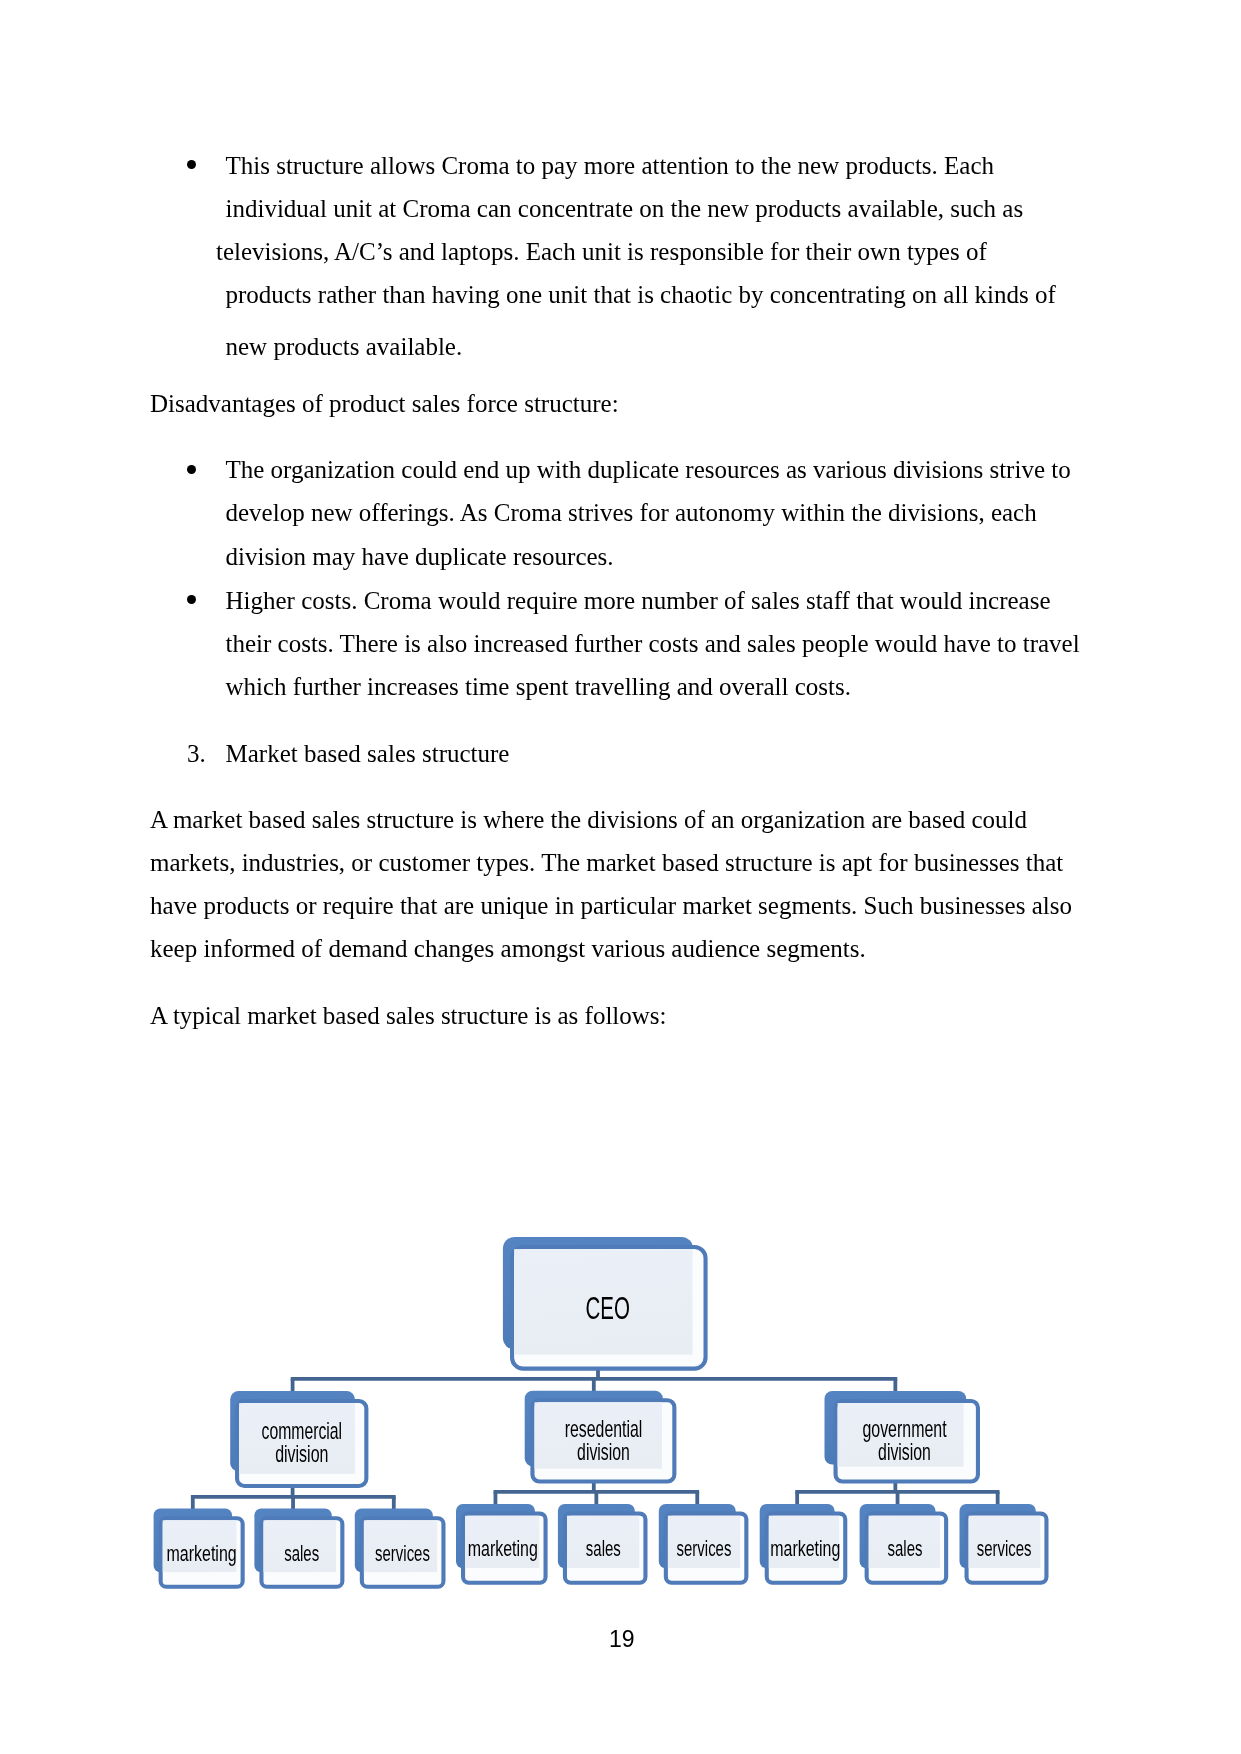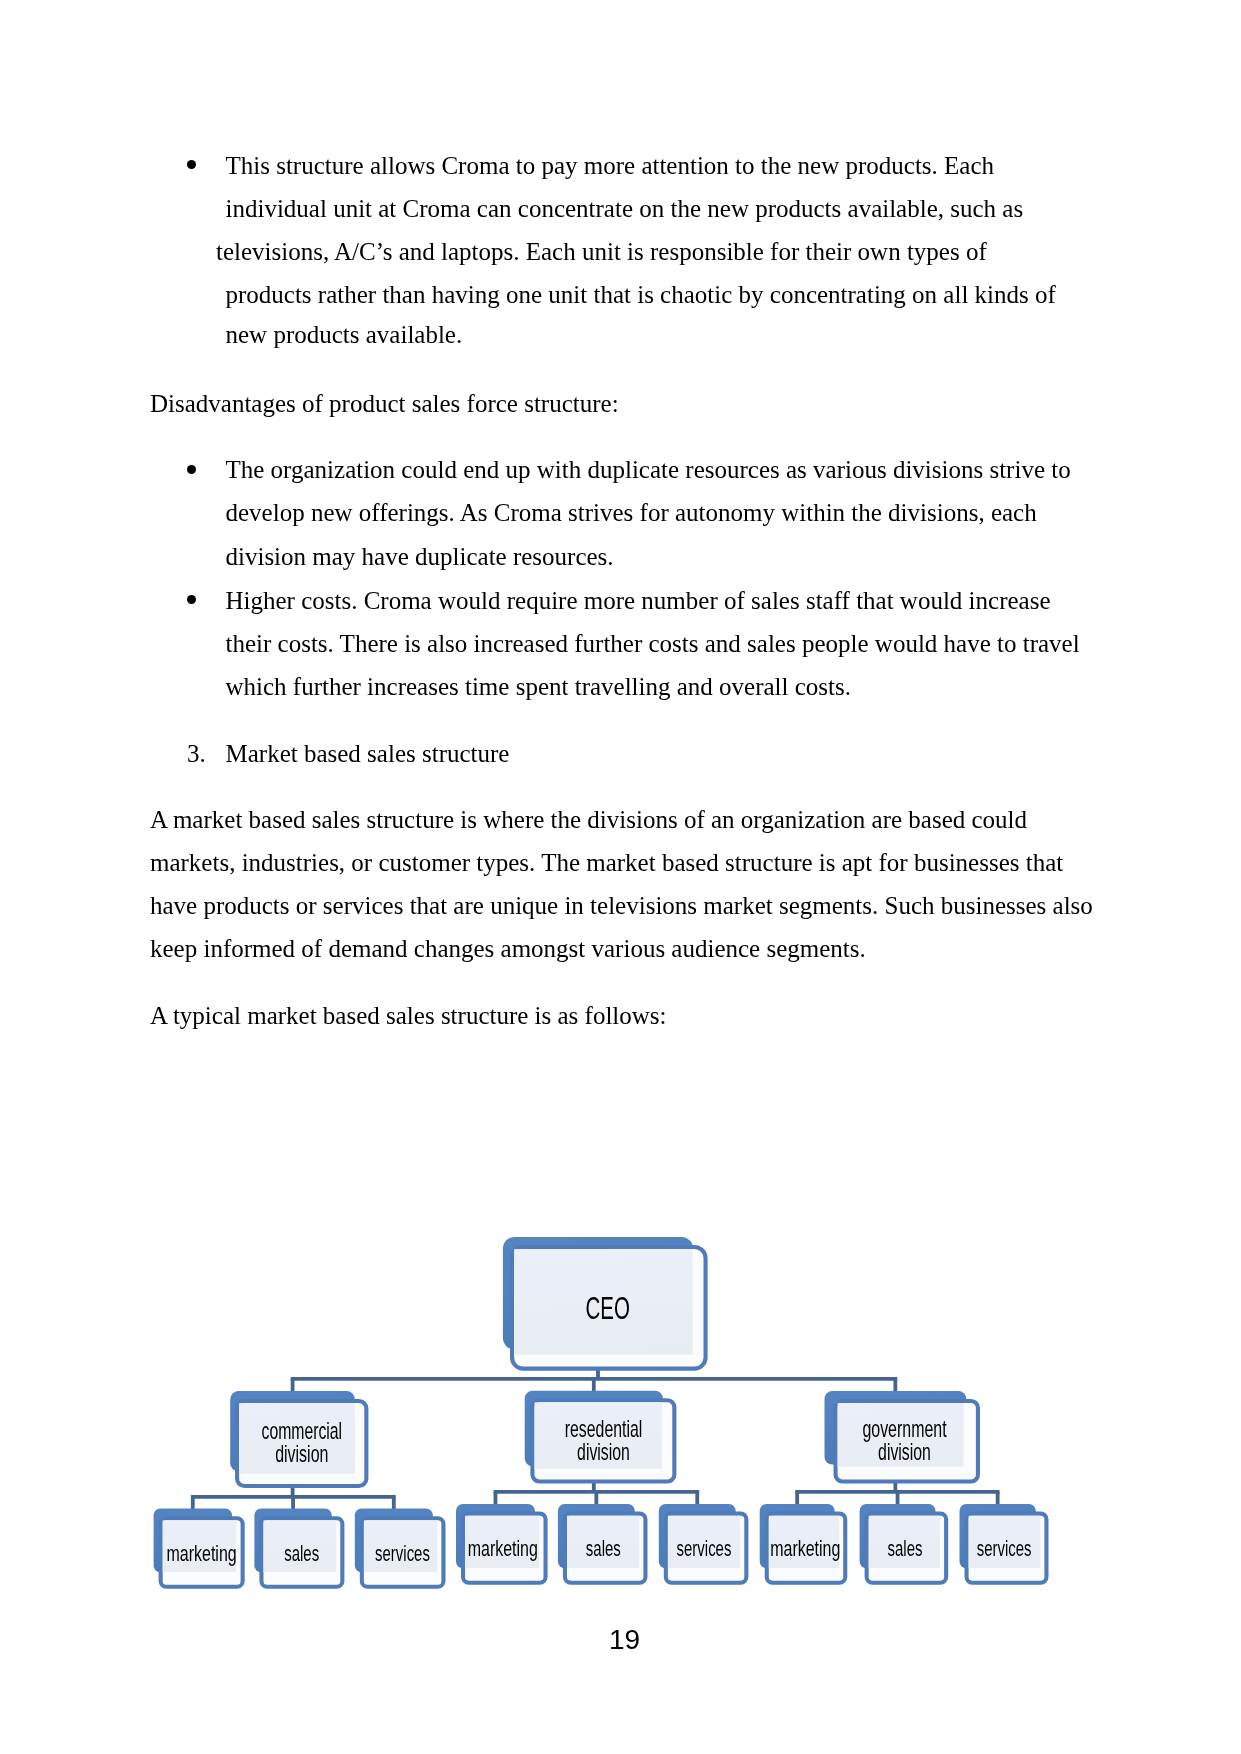--- a/index.html
+++ b/index.html
@@ -4,35 +4,35 @@
 <style>
   html,body{margin:0;padding:0;background:#fff;}
   body{width:1241px;height:1754px;}
   .page{position:relative;width:1241px;height:1754px;overflow:hidden;background:#fff;
         font-family:"Liberation Serif",serif;}
   .text-layer{position:absolute;left:0;top:0;width:1241px;height:1754px;}
   .para{position:static;}
   .ln{position:absolute;white-space:nowrap;font-size:25px;color:#000;line-height:25px;}
   .bul{position:absolute;font-size:25px;color:#000;line-height:25px;}
   .dot{position:absolute;width:9px;height:9px;border-radius:50%;background:#000;}
-  .pgnum{position:absolute;left:609px;top:1629px;font-family:"Liberation Sans",sans-serif;font-size:28px;line-height:21.5px;color:#000;}
+  .pgnum{position:absolute;left:609px;top:1629px;font-family:"Liberation Sans",sans-serif;font-size:23px;line-height:21.5px;color:#000;}
   .diagram{position:absolute;left:0;top:0;}
 </style>
 </head>
 <body>
 
 <div class="page">
   <div id="text-layer" class="text-layer">
     <div class="para">
       <span class="dot" style="left:187.2px;top:159.6px"></span>
       <span class="ln" style="left:225.5px;top:152.6px">This structure allows Croma to pay more attention to the new products. Each</span>
       <span class="ln" style="left:225.5px;top:195.65px">individual unit at Croma can concentrate on the new products available, such as</span>
       <span class="ln" style="left:216px;top:238.7px">televisions, A/C’s and laptops. Each unit is responsible for their own types of</span>
       <span class="ln" style="left:225.5px;top:281.75px">products rather than having one unit that is chaotic by concentrating on all kinds of</span>
-      <span class="ln" style="left:225.5px;top:322px">new products available.</span>
+      <span class="ln" style="left:225.5px;top:334px">new products available.</span>
     </div>
     <div class="para">
       <span class="ln" style="left:150px;top:391.4px">Disadvantages of product sales force structure:</span>
     </div>
     <div class="para">
       <span class="dot" style="left:187.2px;top:464.5px"></span>
       <span class="ln" style="left:225.5px;top:457.4px">The organization could end up with duplicate resources as various divisions strive to</span>
       <span class="ln" style="left:225.5px;top:500.45px">develop new offerings. As Croma strives for autonomy within the divisions, each</span>
       <span class="ln" style="left:225.5px;top:543.5px">division may have duplicate resources.</span>
     </div>
@@ -42,21 +42,21 @@
       <span class="ln" style="left:225.5px;top:630.55px">their costs. There is also increased further costs and sales people would have to travel</span>
       <span class="ln" style="left:225.5px;top:673.6px">which further increases time spent travelling and overall costs.</span>
     </div>
     <div class="para">
       <span class="bul" style="left:187px;top:740.9px">3.</span>
       <span class="ln" style="left:225.5px;top:740.9px">Market based sales structure</span>
     </div>
     <div class="para">
       <span class="ln" style="left:150px;top:806.6px">A market based sales structure is where the divisions of an organization are based could</span>
       <span class="ln" style="left:150px;top:849.65px">markets, industries, or customer types. The market based structure is apt for businesses that</span>
-      <span class="ln" style="left:150px;top:892.7px">have products or services that are unique in televisions market segments. Such businesses also</span>
+      <span class="ln" style="left:150px;top:892.7px">have products or require that are unique in particular market segments. Such businesses also</span>
       <span class="ln" style="left:150px;top:935.75px">keep informed of demand changes amongst various audience segments.</span>
     </div>
     <div class="para">
       <span class="ln" style="left:150px;top:1002.5px">A typical market based sales structure is as follows:</span>
     </div>
   </div>
   <svg id="diagram" class="diagram" width="1241" height="1754">
       <defs>
         <linearGradient id="faceGrad" x1="0" y1="0" x2="0.3" y2="1">
           <stop offset="0%" stop-color="#fbfcfe"></stop>

